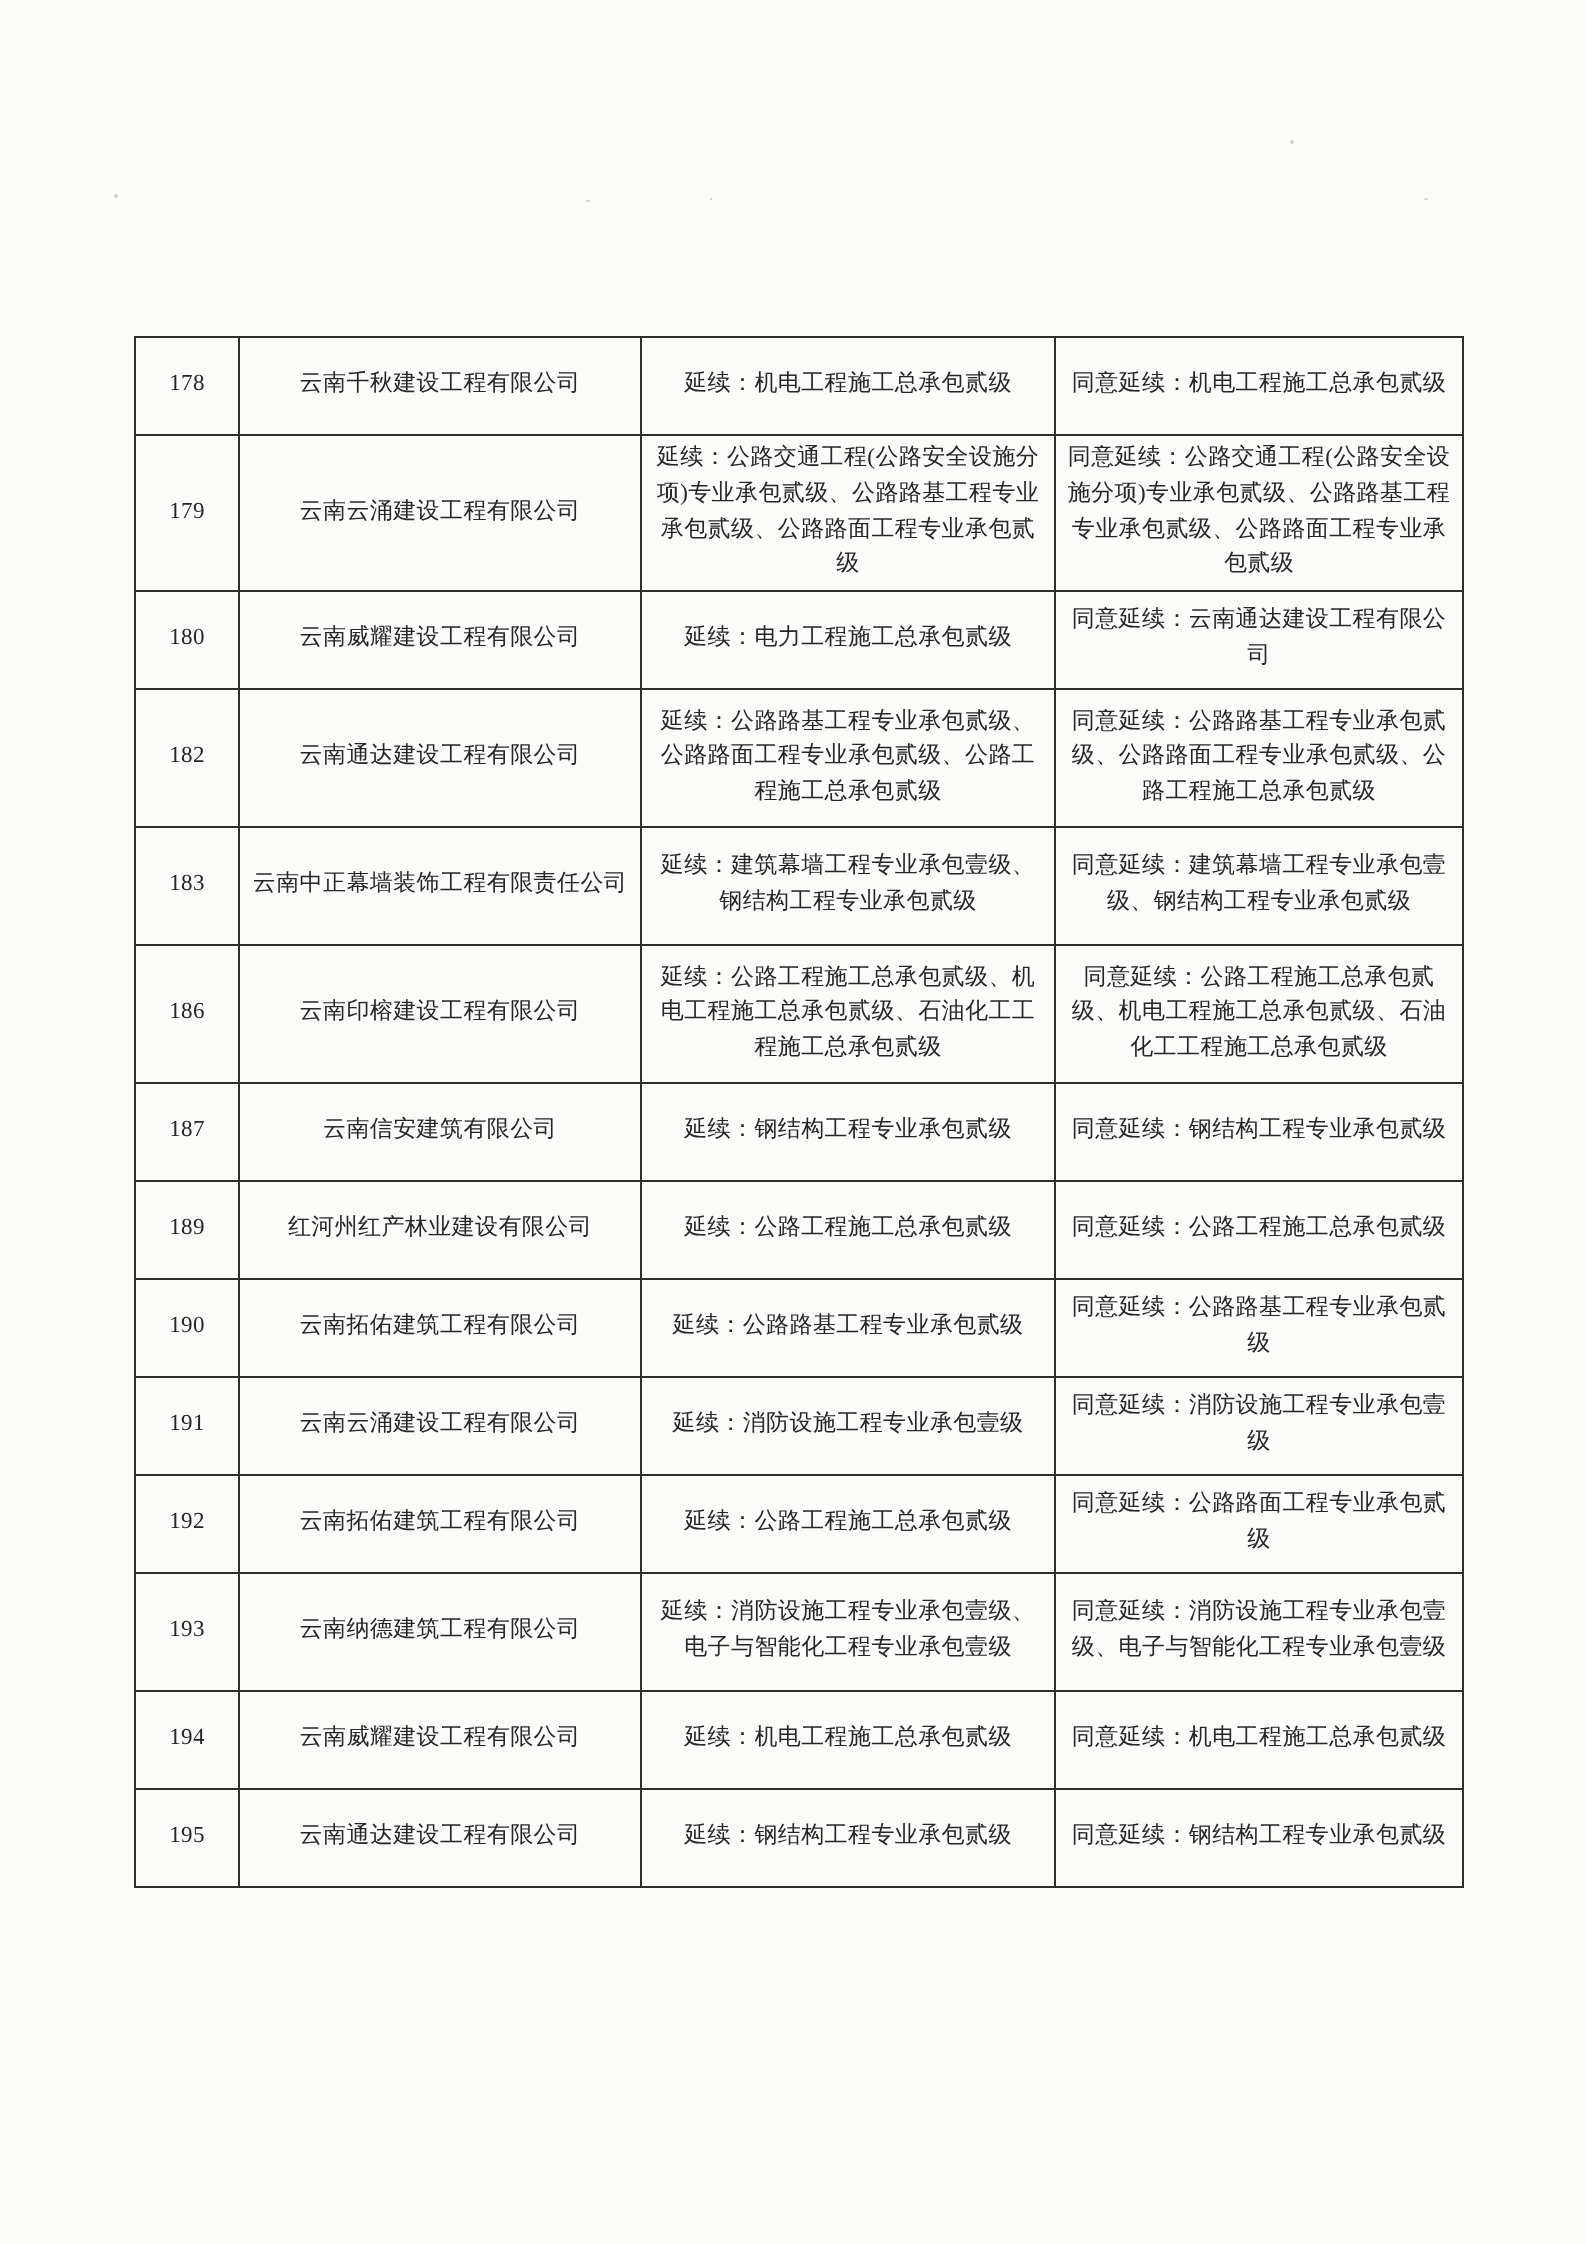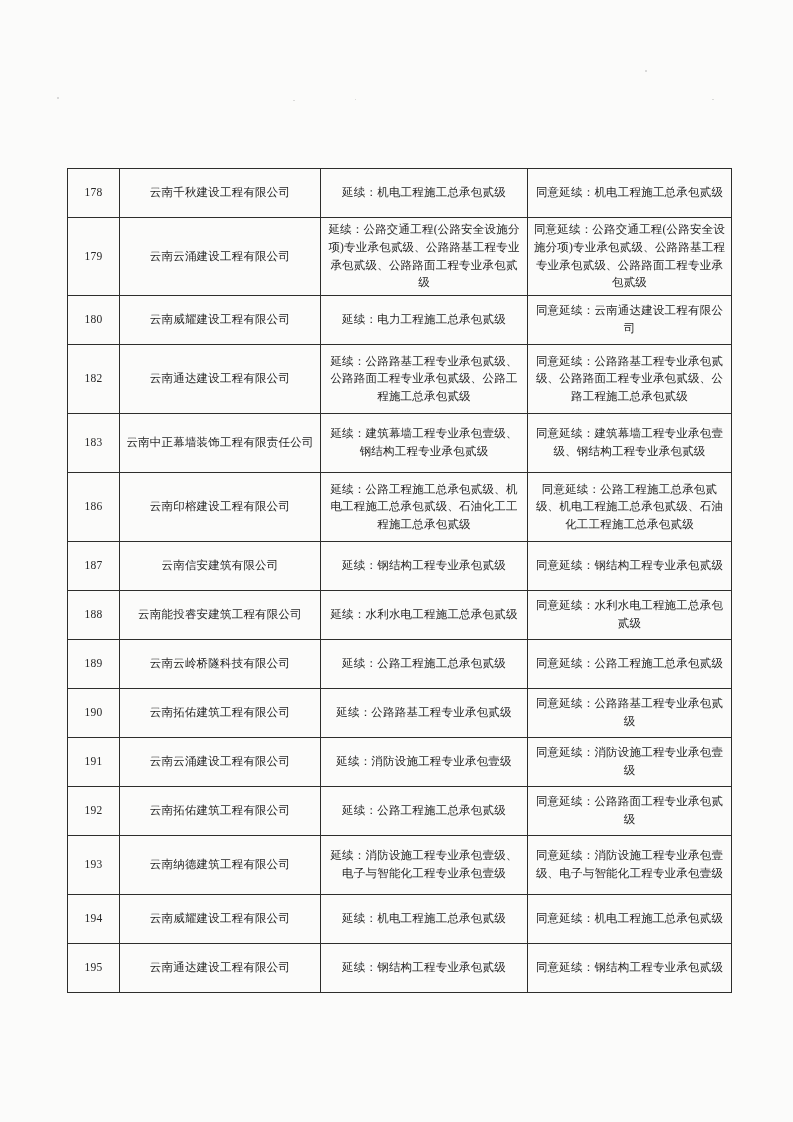--- a/index.html
+++ b/index.html
@@ -115,28 +115,22 @@
         <td>延续：公路工程施工总承包贰级、机电工程施工总承包贰级、石油化工工程施工总承包贰级</td>
         <td>同意延续：公路工程施工总承包贰级、机电工程施工总承包贰级、石油化工工程施工总承包贰级</td>
       </tr>
       <tr class="lines-1">
         <td class="idx">187</td>
         <td>云南信安建筑有限公司</td>
         <td>延续：钢结构工程专业承包贰级</td>
         <td>同意延续：钢结构工程专业承包贰级</td>
       </tr>
       <tr class="lines-1">
-        <td class="idx">188</td>
-        <td>云南能投睿安建筑工程有限公司</td>
-        <td>延续：水利水电工程施工总承包贰级</td>
-        <td>同意延续：水利水电工程施工总承包贰级</td>
-      </tr>
-      <tr class="lines-1">
         <td class="idx">189</td>
-        <td>云南云岭桥隧科技有限公司</td>
+        <td>红河州红产林业建设有限公司</td>
         <td>延续：公路工程施工总承包贰级</td>
         <td>同意延续：公路工程施工总承包贰级</td>
       </tr>
       <tr class="lines-1">
         <td class="idx">190</td>
         <td>云南拓佑建筑工程有限公司</td>
         <td>延续：公路路基工程专业承包贰级</td>
         <td>同意延续：公路路基工程专业承包贰级</td>
       </tr>
       <tr class="lines-1">

